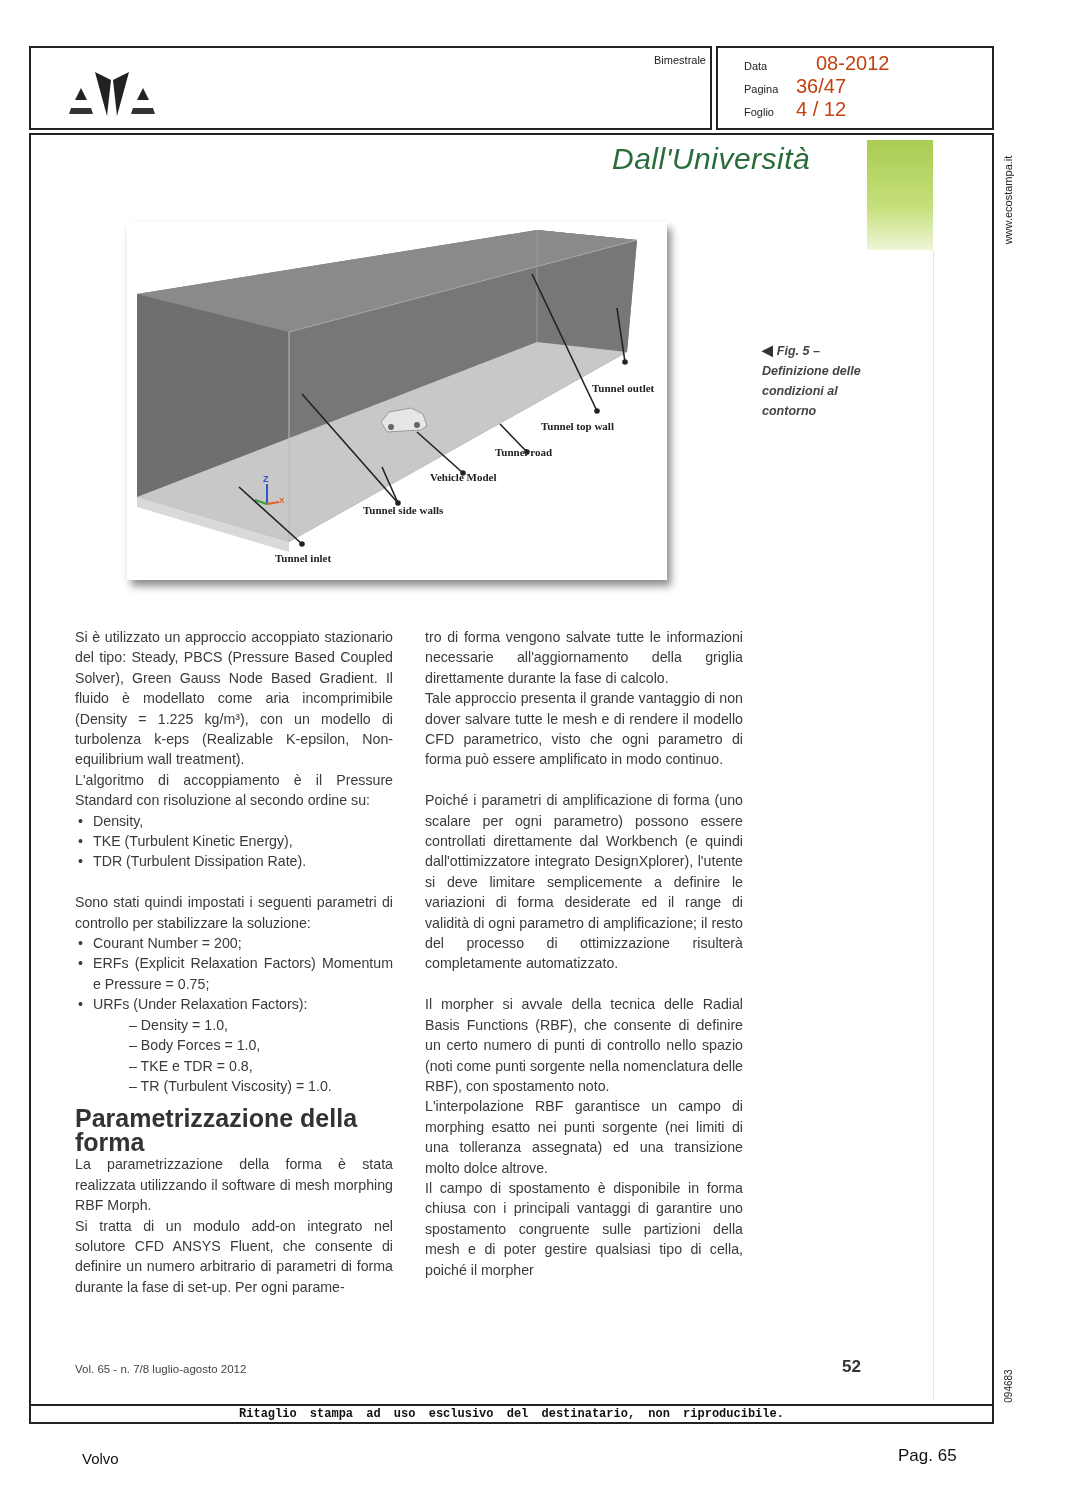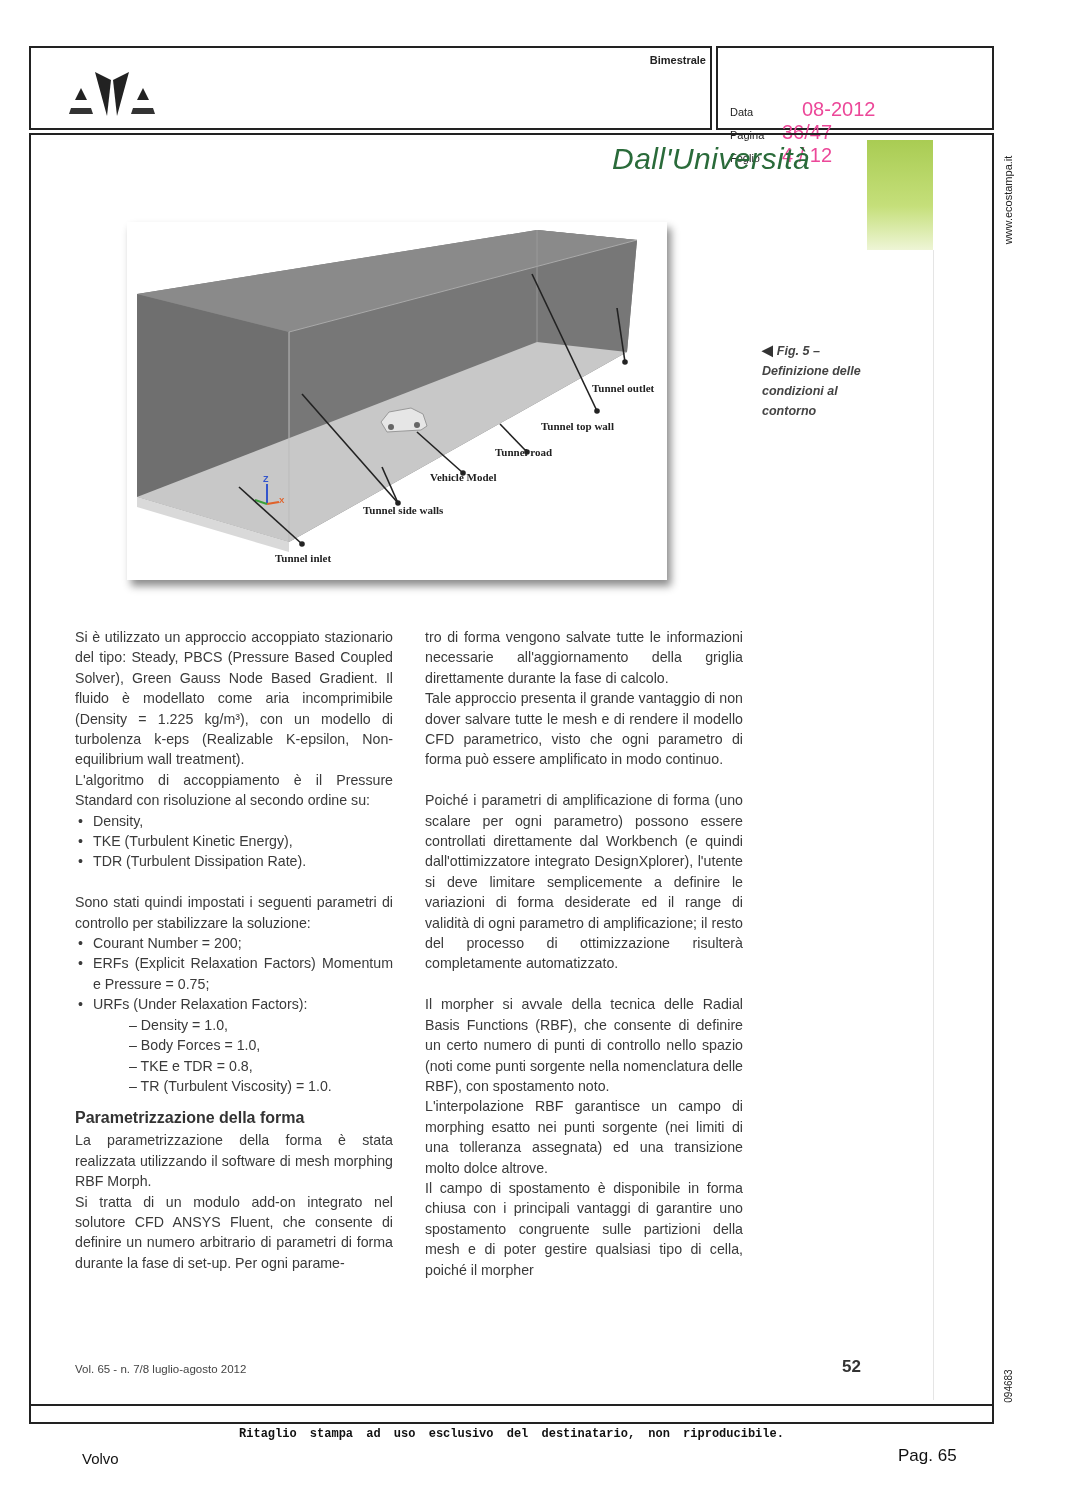--- a/index.html
+++ b/index.html
@@ -3,24 +3,24 @@
 <meta charset="utf-8">
 <style>
   * { box-sizing: border-box; margin: 0; padding: 0; }
   body { width: 1069px; height: 1500px; background: #ffffff; position: relative; overflow: hidden;
          font-family: "Liberation Sans", sans-serif; color: #333; }
 
   
   .hdr-main { position: absolute; left: 29px; top: 46px; width: 683px; height: 84px; border: 2px solid #222; }
   .hdr-info { position: absolute; left: 716px; top: 46px; width: 278px; height: 84px; border: 2px solid #222; }
   .logo { position: absolute; left: 36px; top: 22px; width: 90px; height: 50px; }
-  .bimestrale { position: absolute; right: 4px; top: 6px; font-size: 11px; color: #222; font-weight: bold; }
-  .info-row { position: absolute; left: 12px; display: flex; align-items: baseline; }
+  .bimestrale { position: absolute; right: 4px; top: 6px; font-size: 11px; color: #222; }
+  .info-row { position: absolute; left: 26px; display: flex; align-items: baseline; }
   .info-label { width: 52px; font-size: 11px; color: #222; }
-  .info-value { font-size: 20px; color: #ec4899; margin-top: 46px; }
+  .info-value { font-size: 20px; color: #c2410c; }
 
   
   .main-frame { position: absolute; left: 29px; top: 133px; width: 965px; height: 1291px; border: 2px solid #222; }
   .side-url { position: absolute; left: 998px; top: 140px; width: 20px; height: 120px; }
   .side-url span { position: absolute; left: 50%; top: 50%; transform: translate(-50%,-50%) rotate(-90deg);
                    font-size: 11px; color: #222; white-space: nowrap; }
   .side-code { position: absolute; left: 998px; top: 1362px; width: 20px; height: 48px; }
   .side-code span { position: absolute; left: 50%; top: 50%; transform: translate(-50%,-50%) rotate(-90deg);
                     font-size: 10px; color: #222; white-space: nowrap; }
 
@@ -43,30 +43,30 @@
 
   
   .col { position: absolute; width: 318px; font-size: 14.2px; line-height: 20.4px; color: #3a3a3a; text-align: justify; }
   .col p { margin: 0; }
   .col .gap { height: 20.4px; }
   .col ul { list-style: none; }
   .col li { position: relative; padding-left: 18px; }
   .col li::before { content: "•"; position: absolute; left: 3px; }
   .col li.sub { padding-left: 54px; }
   .col li.sub::before { content: ""; }
-  .col h2 { font-size: 16px; font-weight: bold; color: #333; line-height: 24px; margin-top: 10px; text-align: left; }
+  .col h2 { font-size: 25px; font-weight: bold; color: #333; line-height: 24px; margin-top: 10px; text-align: left; }
   .col1 { left: 75px; top: 627px; }
   .col2 { left: 425px; top: 627px; }
 
   .footer-vol { position: absolute; left: 75px; top: 1363px; font-size: 11.5px; color: #444; }
   .footer-num { position: absolute; left: 842px; top: 1357px; font-size: 17px; font-weight: bold; color: #333; }
   .disclaimer-bar { position: absolute; left: 29px; top: 1404px; width: 965px; height: 20px;
                     border-top: 2px solid #222; }
   .disclaimer { position: absolute; left: 0; right: 0; top: 1px; text-align: center;
-                font-family: "Liberation Mono", monospace; font-size: 12px; font-weight: bold; color: #111; word-spacing: 6px; margin-top: 20px; }
+                font-family: "Liberation Mono", monospace; font-size: 12px; font-weight: bold; color: #111; word-spacing: 6px; }
   .bottom-left { position: absolute; left: 82px; top: 1450px; font-size: 15px; color: #111; }
   .bottom-right { position: absolute; left: 898px; top: 1446px; font-size: 17px; color: #111; }
 </style>
 </head>
 <body>
 
 <div class="hdr-main">
   <div class="logo">
     <svg width="90" height="50" viewBox="0 0 90 50">
       <polygon points="8,30 14,18 20,30" fill="#222"></polygon>

